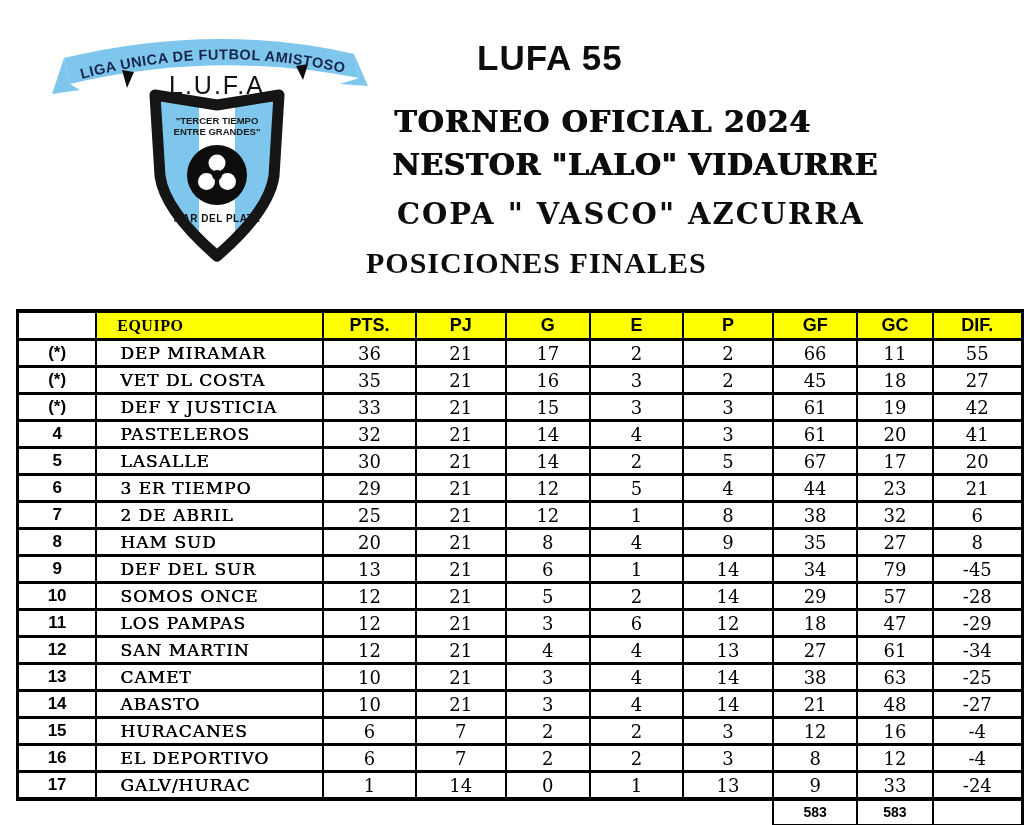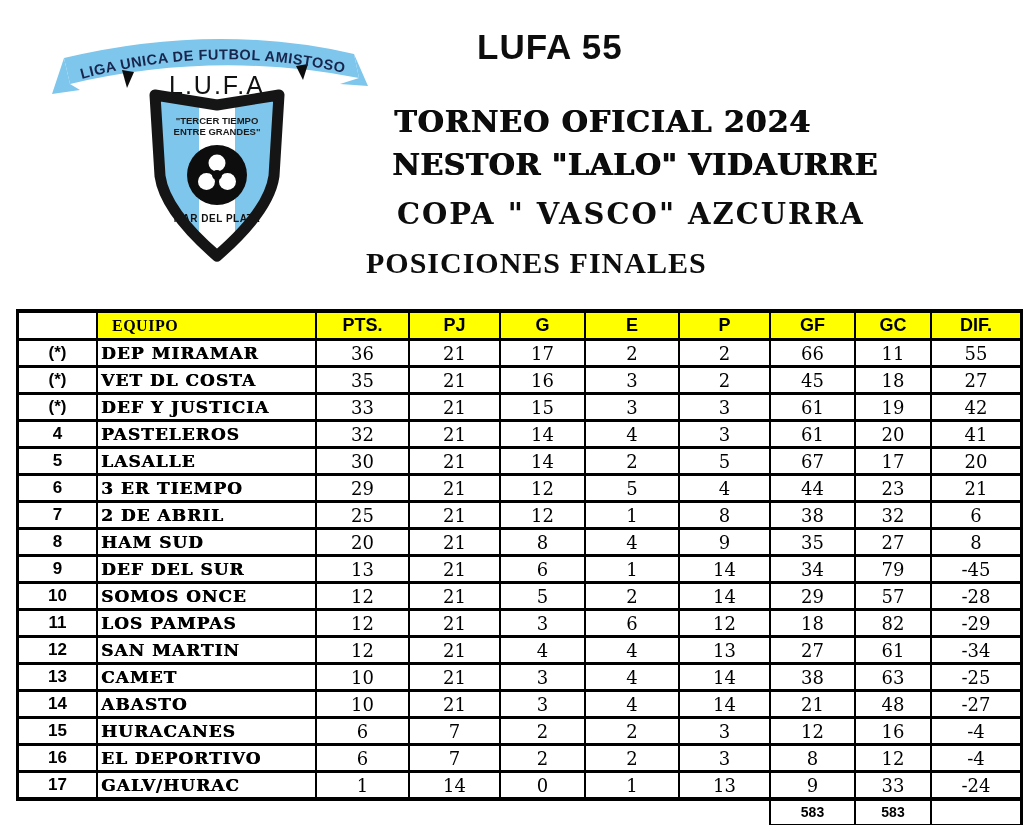--- a/index.html
+++ b/index.html
@@ -1,21 +1,21 @@
 <!DOCTYPE html>
 <html><head>
 <meta charset="utf-8">
 <style>
   html,body{margin:0;padding:0;background:#ffffff;}
   .page{position:relative;width:1024px;height:825px;background:#ffffff;overflow:hidden;
         font-family:"Liberation Sans",sans-serif;color:#000;}
 
   
   .title-line{position:absolute;white-space:nowrap;color:#0d0d0d;}
-  .t-lufa{left:477px;top:27px;font-family:"Liberation Sans",sans-serif;font-weight:800;
+  .t-lufa{left:477px;top:38px;font-family:"Liberation Sans",sans-serif;font-weight:800;
           font-size:35px;letter-spacing:1px;}
   .t-torneo{left:394px;top:104px;font-family:"DejaVu Serif",serif;font-weight:700;
             font-size:30px;letter-spacing:1px;text-shadow:1px 0 0 #000;text-align:center;}
   .t-nestor{left:392px;top:147px;font-family:"DejaVu Serif",serif;font-weight:700;
             font-size:30px;letter-spacing:0.5px;text-shadow:1px 0 0 #000;}
   .t-copa{left:397px;top:197px;font-family:"DejaVu Serif",serif;font-weight:700;
           font-size:29px;letter-spacing:2px;}
   .t-posiciones{left:366px;top:246px;font-family:Liberation Serif, serif;font-weight:700;
                 font-size:30px;letter-spacing:1px;text-align:center;}
 
@@ -27,26 +27,26 @@
   .standings th,.standings td{border:2px solid #000;border-top-width:3px;border-bottom-width:3px;
       padding:0;height:24px;text-align:center;vertical-align:middle;overflow:hidden;
       background:#fff;}
   .standings th:first-child,.standings td:first-child{border-left-width:3px;}
   .standings th:last-child,.standings td:last-child{border-right-width:3px;}
   .standings thead th{height:25px;background:#FFFF00;
       font-family:"Liberation Sans",sans-serif;font-weight:700;font-size:18px;
       border-top-width:4px;}
   .standings thead th.col-pos{background:#ffffff;}
   .standings thead th.col-team{font-family:"Liberation Serif",serif;font-size:16px;
-      text-align:left;padding-left:14px;letter-spacing:0.5px;}
+      text-align:left;padding-left:20px;letter-spacing:0.5px;}
   .standings tbody td{font-family:"DejaVu Serif",serif;font-size:18px;font-weight:400;}
   .standings tbody td.col-pos{font-family:"Liberation Sans",sans-serif;font-weight:700;
       font-size:17px;}
-  .standings tbody td.col-team{font-family:"DejaVu Serif",serif;font-weight:700;font-size:17px;
-      text-align:left;padding-left:3px;letter-spacing:1px;text-shadow:0.5px 0 0 #000;}
+  .standings tbody td.col-team{font-family:"DejaVu Serif",serif;font-weight:400;font-size:17px;
+      text-align:left;padding-left:23px;letter-spacing:1px;text-shadow:0.5px 0 0 #000;}
   .standings tbody tr:last-child td{border-bottom-width:4px;}
 
   .col-pos{width:77px;}  .col-team{width:203px;} .col-pts{width:91px;margin-left:32px;}
   .col-pj{width:89px;}   .col-g{width:83px;}     .col-e{width:92px;}
   .col-p{width:89px;}    .col-gf{width:83px;}    .col-gc{width:74px;}
   .col-dif{width:88px;}
 
   tfoot td.tf-empty{border:none;background:transparent;}
   tfoot td.tf-val{border:2px solid #000;border-bottom-width:3px;height:19px;
       font-family:"Liberation Sans",sans-serif;font-weight:700;font-size:14px;}
@@ -239,21 +239,21 @@
         </tr>
         <tr>
           <td class="col-pos">11</td>
           <td class="col-team">LOS PAMPAS</td>
           <td class="col-pts">12</td>
           <td class="col-pj">21</td>
           <td class="col-g">3</td>
           <td class="col-e">6</td>
           <td class="col-p">12</td>
           <td class="col-gf">18</td>
-          <td class="col-gc">82</td>
+          <td class="col-gc">47</td>
           <td class="col-dif">-29</td>
         </tr>
         <tr>
           <td class="col-pos">12</td>
           <td class="col-team">SAN MARTIN</td>
           <td class="col-pts">12</td>
           <td class="col-pj">21</td>
           <td class="col-g">4</td>
           <td class="col-e">4</td>
           <td class="col-p">13</td>

